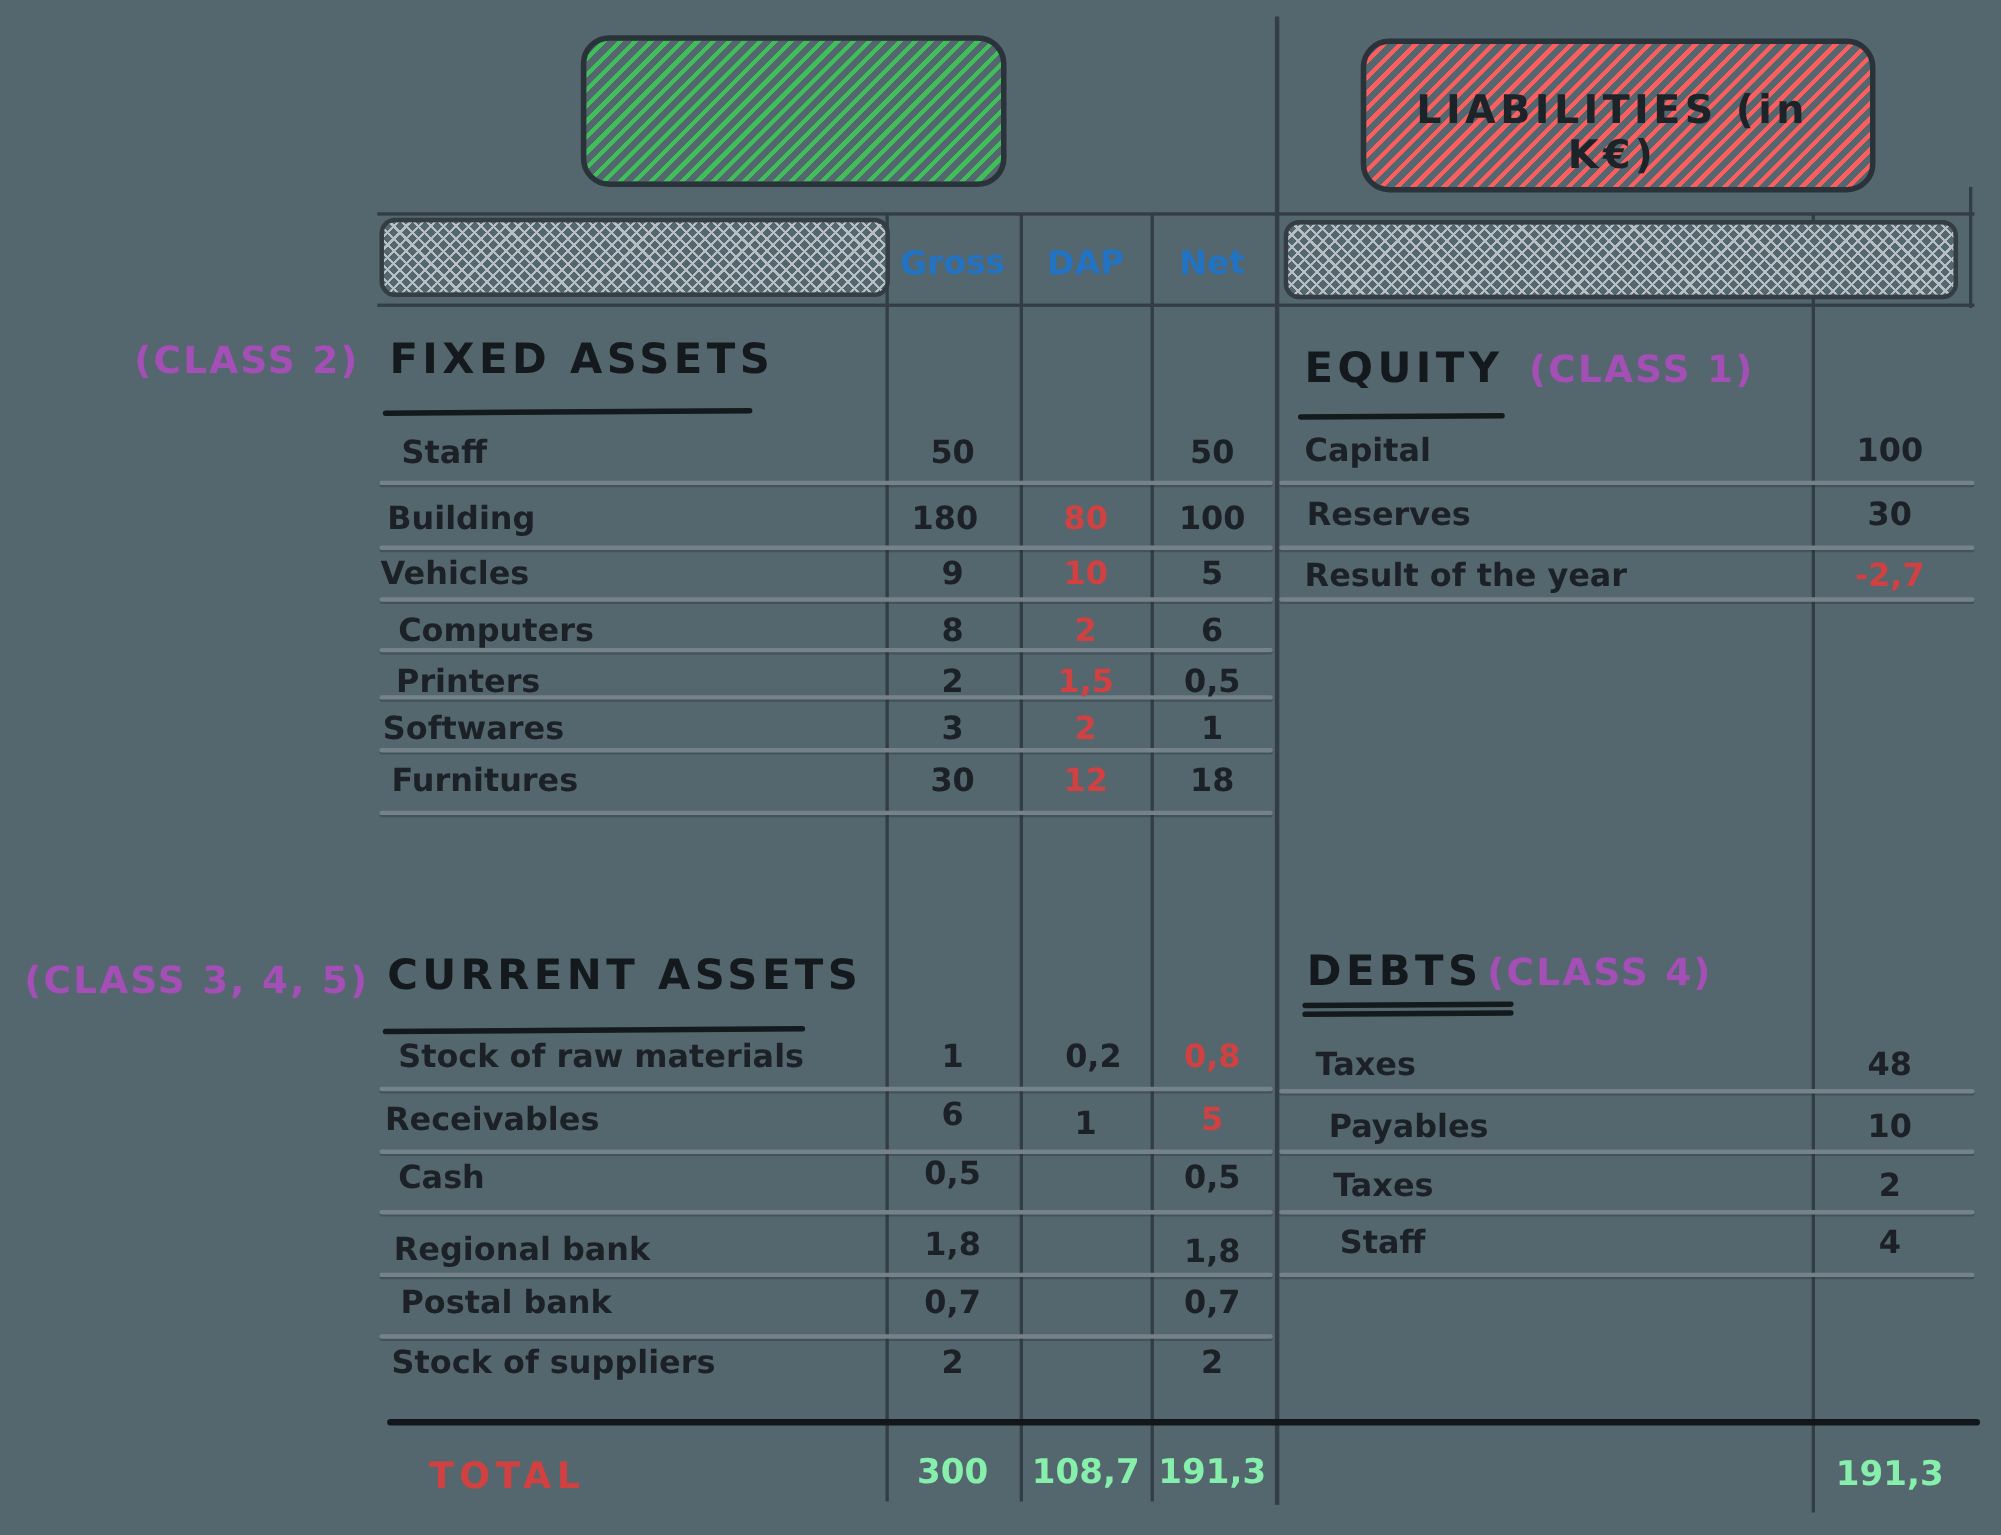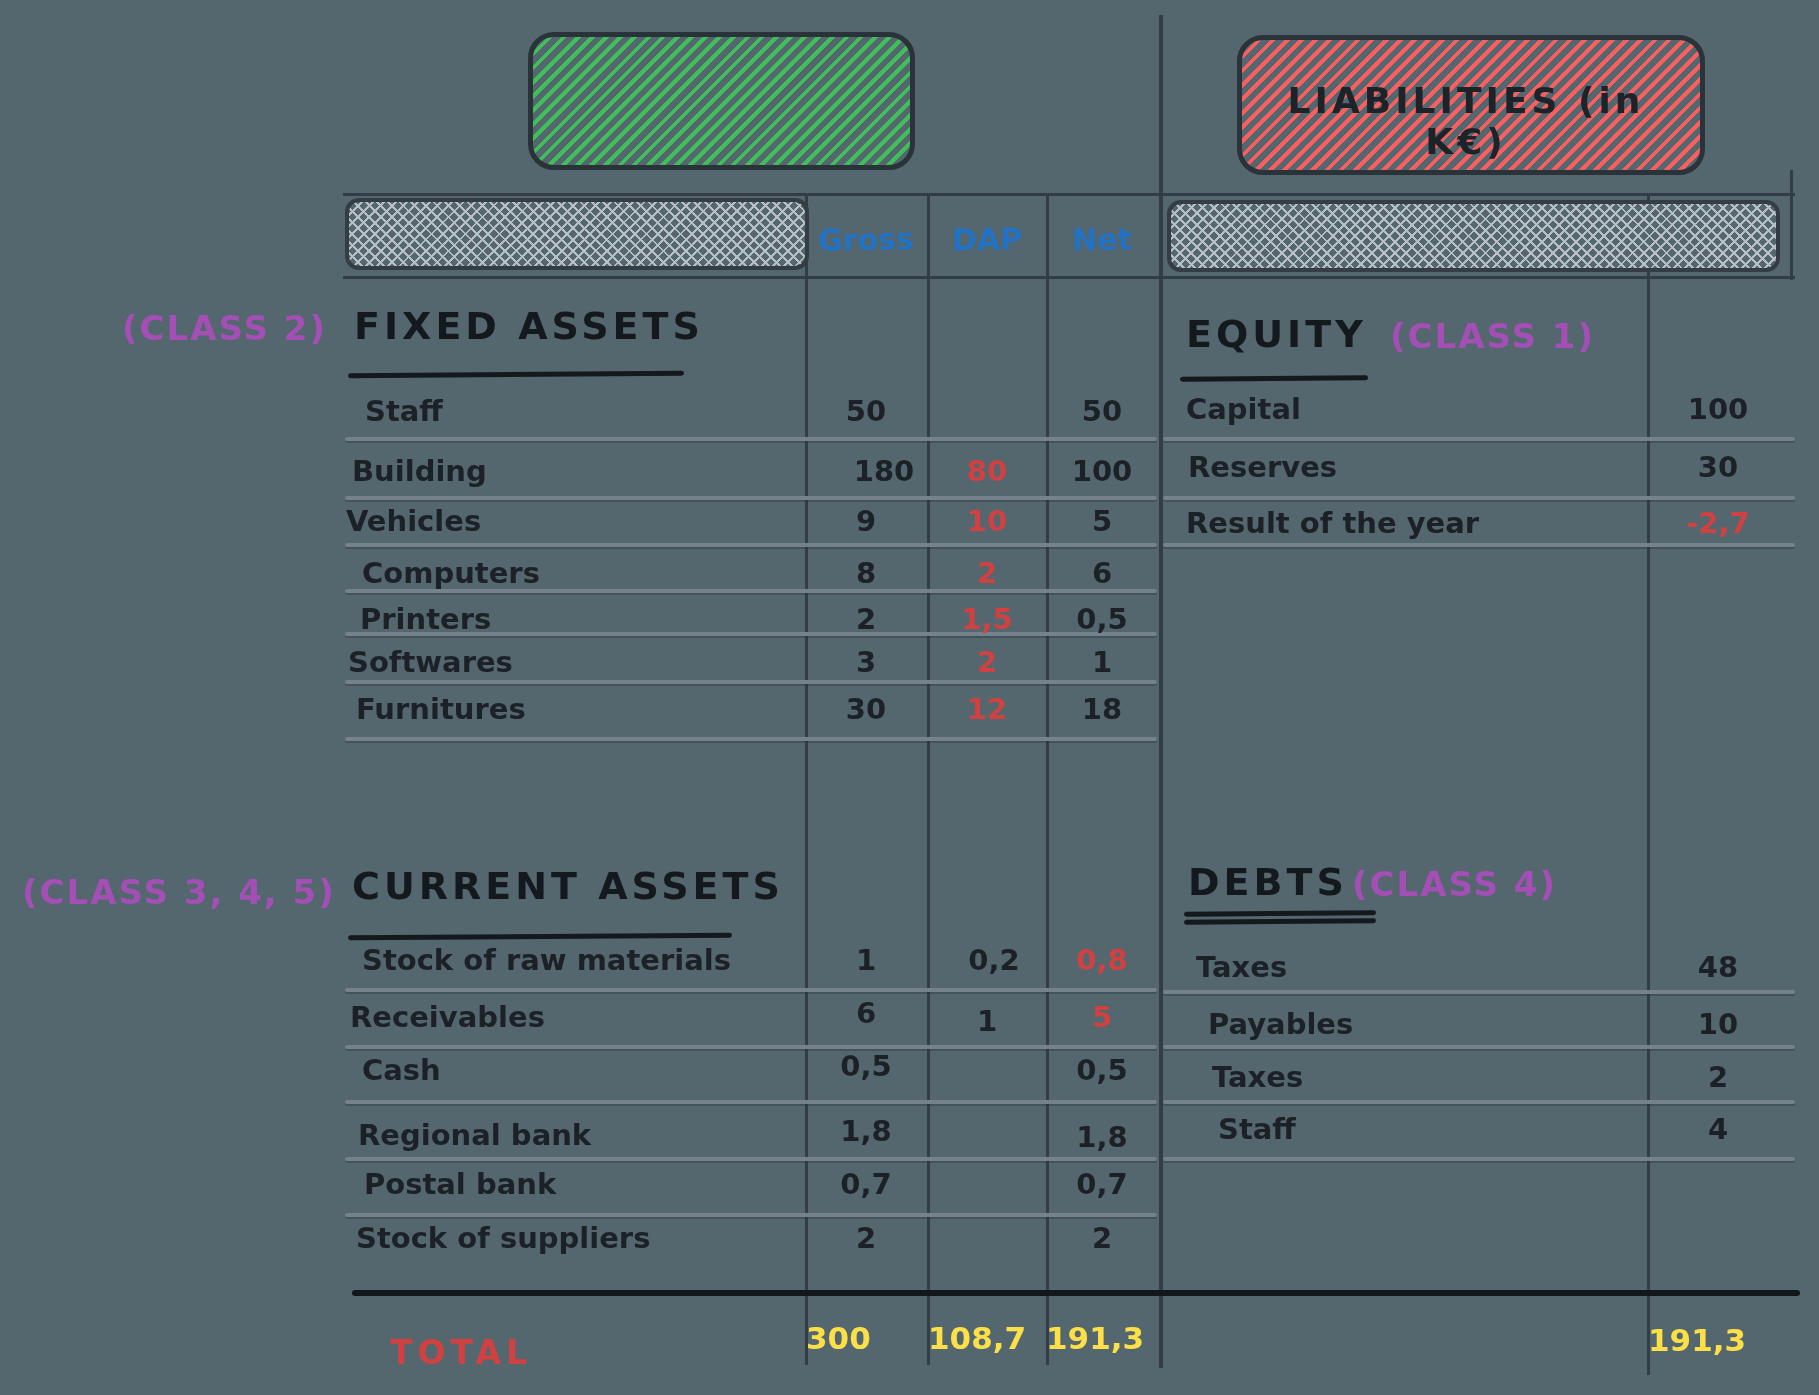--- a/index.html
+++ b/index.html
@@ -25,22 +25,22 @@
   .label{position:absolute;font-size:29px;font-weight:700;color:#1b2126;white-space:nowrap;z-index:3;}
   .val{position:absolute;font-size:29px;font-weight:700;color:#1b2126;text-align:center;z-index:3;}
   .red{color:#d24141;}
   .purple{position:absolute;color:#a34fb5;font-weight:700;font-size:34px;white-space:nowrap;
           z-index:3;letter-spacing:2px;}
   .title{position:absolute;font-weight:700;color:#14191d;letter-spacing:4px;font-size:38px;
          white-space:nowrap;z-index:3;}
   .underline{position:absolute;height:5px;background:#14191d;border-radius:3px;z-index:3;
              transform:rotate(-0.4deg);}
   .total-label{position:absolute;font-size:33px;font-weight:700;letter-spacing:5px;
-               color:#d24141;z-index:3;margin-top:11px;}
-  .total-val{position:absolute;font-size:31px;font-weight:700;color:#fde047;z-index:3;}
+               color:#d24141;z-index:3;}
+  .total-val{position:absolute;font-size:31px;font-weight:700;color:#86efac;text-align:center;z-index:3;}
 </style>
 </head>
 <body>
 
 <div class="canvas">
 
   <div class="vline" style="left:805px;top:195px;height:1170px"></div>
   <div class="vline" style="left:927px;top:195px;height:1170px"></div>
   <div class="vline" style="left:1046px;top:195px;height:1170px"></div>
   <div class="vline" style="left:1159px;top:15px;height:1353px;width:4px"></div>
@@ -99,21 +99,21 @@
   <div class="title" style="left:1188px;top:860px">DEBTS</div>
   <div class="underline" style="left:1184px;top:911px;width:192px"></div>
   <div class="underline" style="left:1184px;top:919px;width:192px"></div>
   <div class="purple" style="left:1352px;top:864px">(CLASS 4)</div>
 
   <div class="label" style="left:365px;top:394px">Staff</div>
   <div class="val" style="left:806px;top:394px;width:120px">50</div>
   <div class="val" style="left:1046px;top:394px;width:112px">50</div>
 
   <div class="label" style="left:352px;top:454px">Building</div>
-  <div class="val" style="left:824px;top:454px;width:120px">180</div>
+  <div class="val" style="left:799px;top:454px;width:120px">180</div>
   <div class="val red" style="left:928px;top:454px;width:118px">80</div>
   <div class="val" style="left:1046px;top:454px;width:112px">100</div>
 
   <div class="label" style="left:346px;top:504px">Vehicles</div>
   <div class="val" style="left:806px;top:504px;width:120px">9</div>
   <div class="val red" style="left:928px;top:504px;width:118px">10</div>
   <div class="val" style="left:1046px;top:504px;width:112px">5</div>
 
   <div class="label" style="left:362px;top:556px">Computers</div>
   <div class="val" style="left:806px;top:556px;width:120px">8</div>

